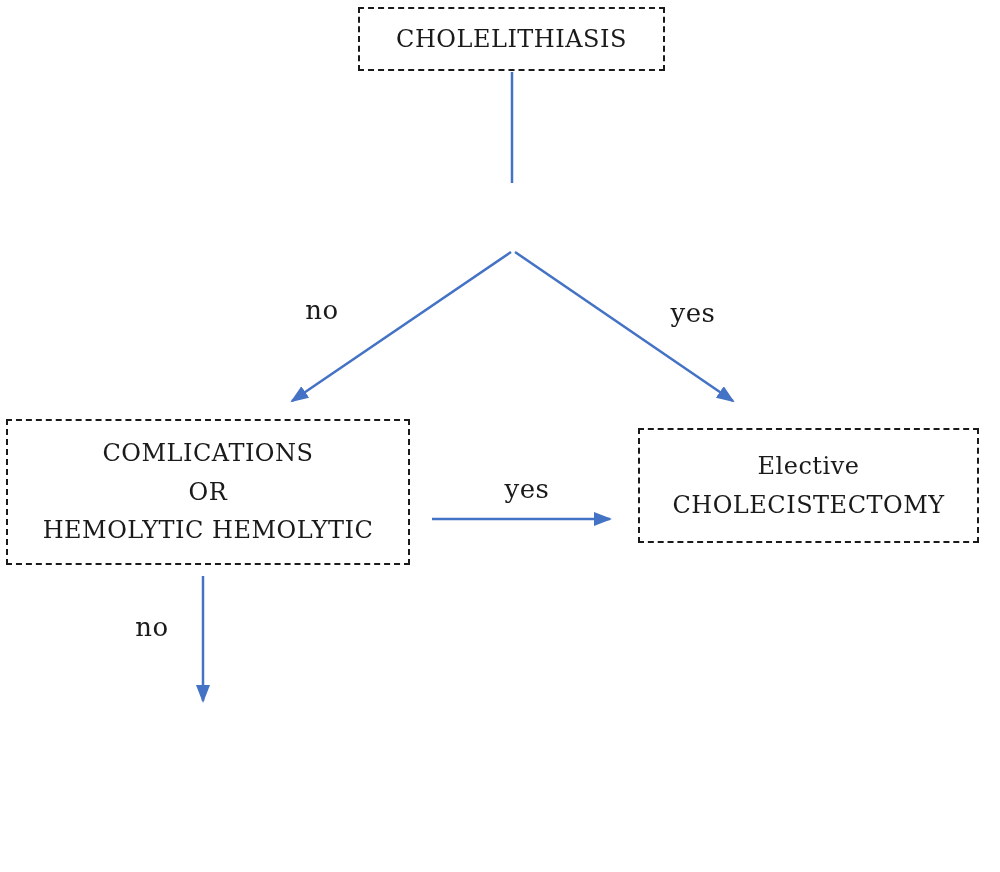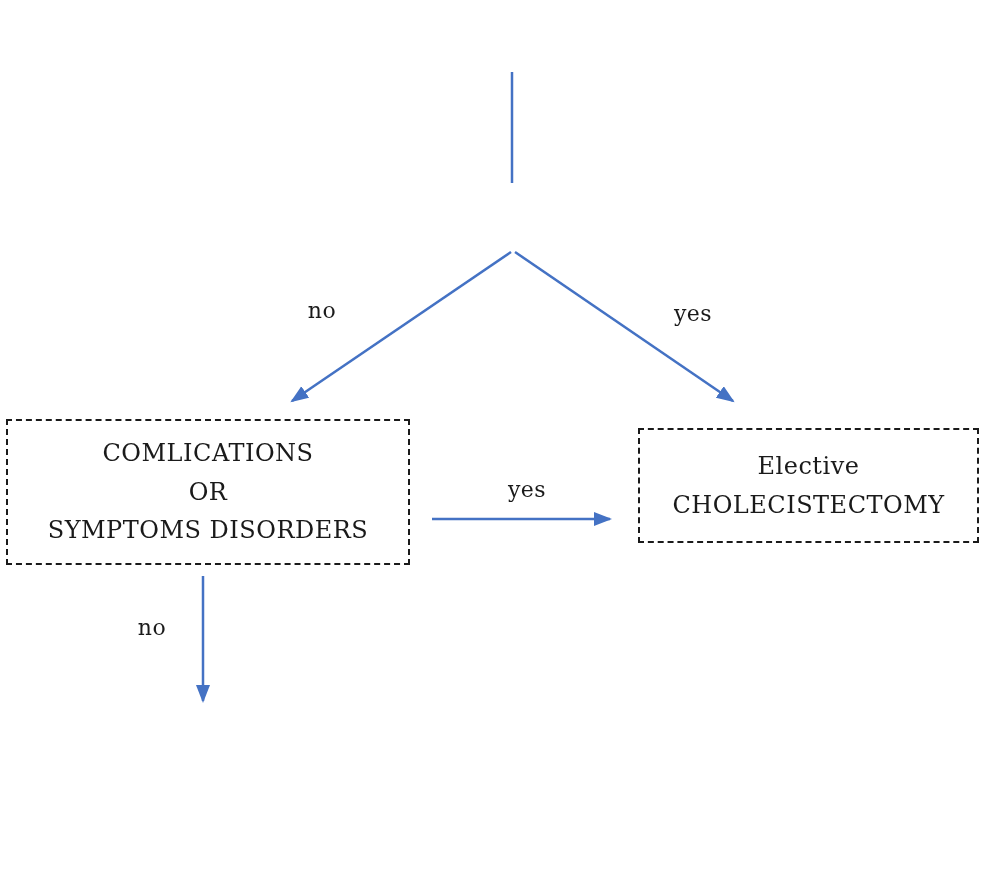--- a/index.html
+++ b/index.html
@@ -47,21 +47,21 @@
 
   .node-cholelithiasis { left: 358px; top: 7px;   width: 307px; height: 64px; }
   .node-symptoms       { left: 378px; top: 183px; width: 265px; height: 67px; }
   .node-complications  { left: 6px;   top: 419px; width: 404px; height: 146px; }
   .node-elective       { left: 638px; top: 428px; width: 341px; height: 115px; }
   .node-surveillance   { left: 38px;  top: 725px; width: 329px; height: 142px; }
 
   .edge-label {
     position: absolute;
     transform: translate(-50%, -50%);
-    font-size: 22px;
+    font-size: 26px;
     letter-spacing: 0.5px;
     background: var(--bg);
     padding: 0 2px;
   }
   .label-no-left   { left: 322px; top: 310px; }
   .label-yes-right { left: 693px; top: 313px; }
   .label-yes-mid   { left: 527px; top: 489px; }
   .label-no-down   { left: 152px; top: 627px; }
 </style>
 </head>
@@ -75,25 +75,26 @@
         <path class="arrowhead-shape" d="M0,0 L18,7 L0,14 Z"></path>
       </marker>
     </defs>
     <line x1="512" y1="72" x2="512" y2="183"></line>
     <line x1="511" y1="252" x2="292" y2="401" marker-end="url(#arrowhead)"></line>
     <line x1="515" y1="252" x2="733" y2="401" marker-end="url(#arrowhead)"></line>
     <line x1="432" y1="519" x2="610" y2="519" marker-end="url(#arrowhead)"></line>
     <line x1="203" y1="576" x2="203" y2="701" marker-end="url(#arrowhead)"></line>
   </svg>
 
+  <div class="node node-cholelithiasis">CHOLELITHIASIS</div>
 
 
   <div class="node node-complications">COMLICATIONS
 OR
-SYMPTOMS DISORDERS</div>
+HEMOLYTIC HEMOLYTIC</div>
 
   <div class="node node-elective">Elective
 CHOLECISTECTOMY</div>
 
 
   <span class="edge-label label-no-left">no</span>
 
   <span class="edge-label label-yes-right">yes</span>
 
   <span class="edge-label label-yes-mid">yes</span>

